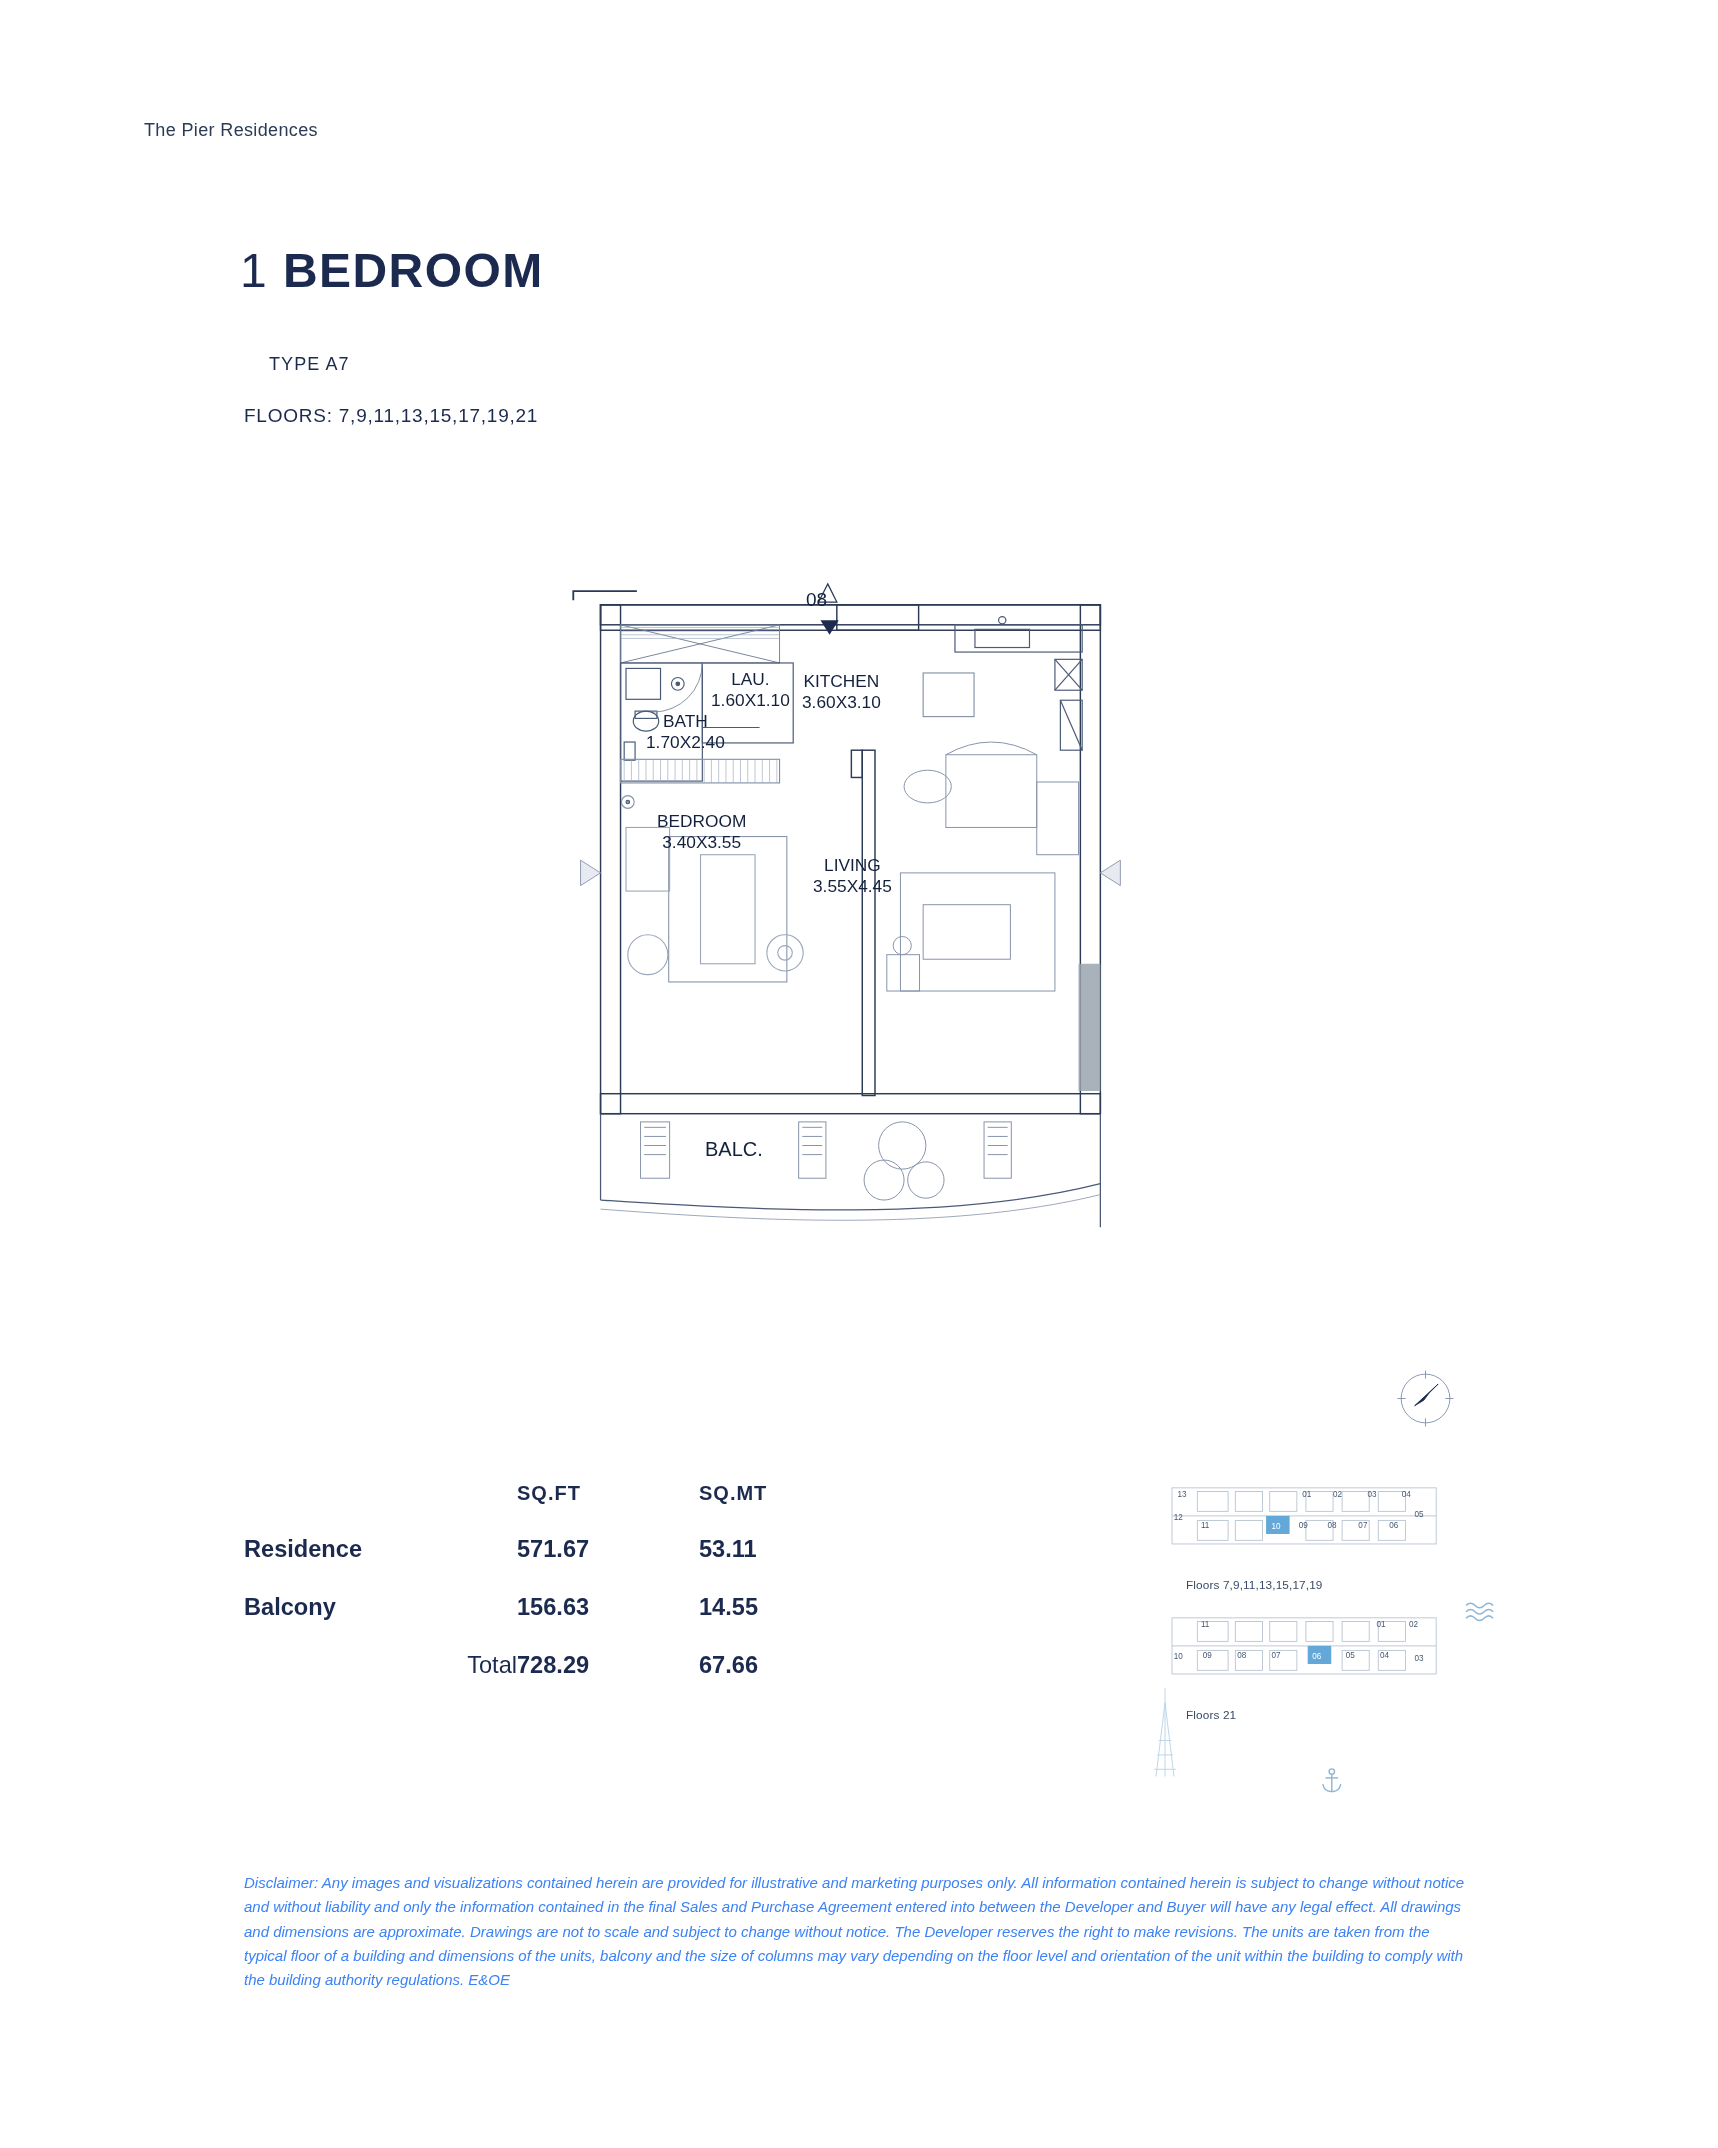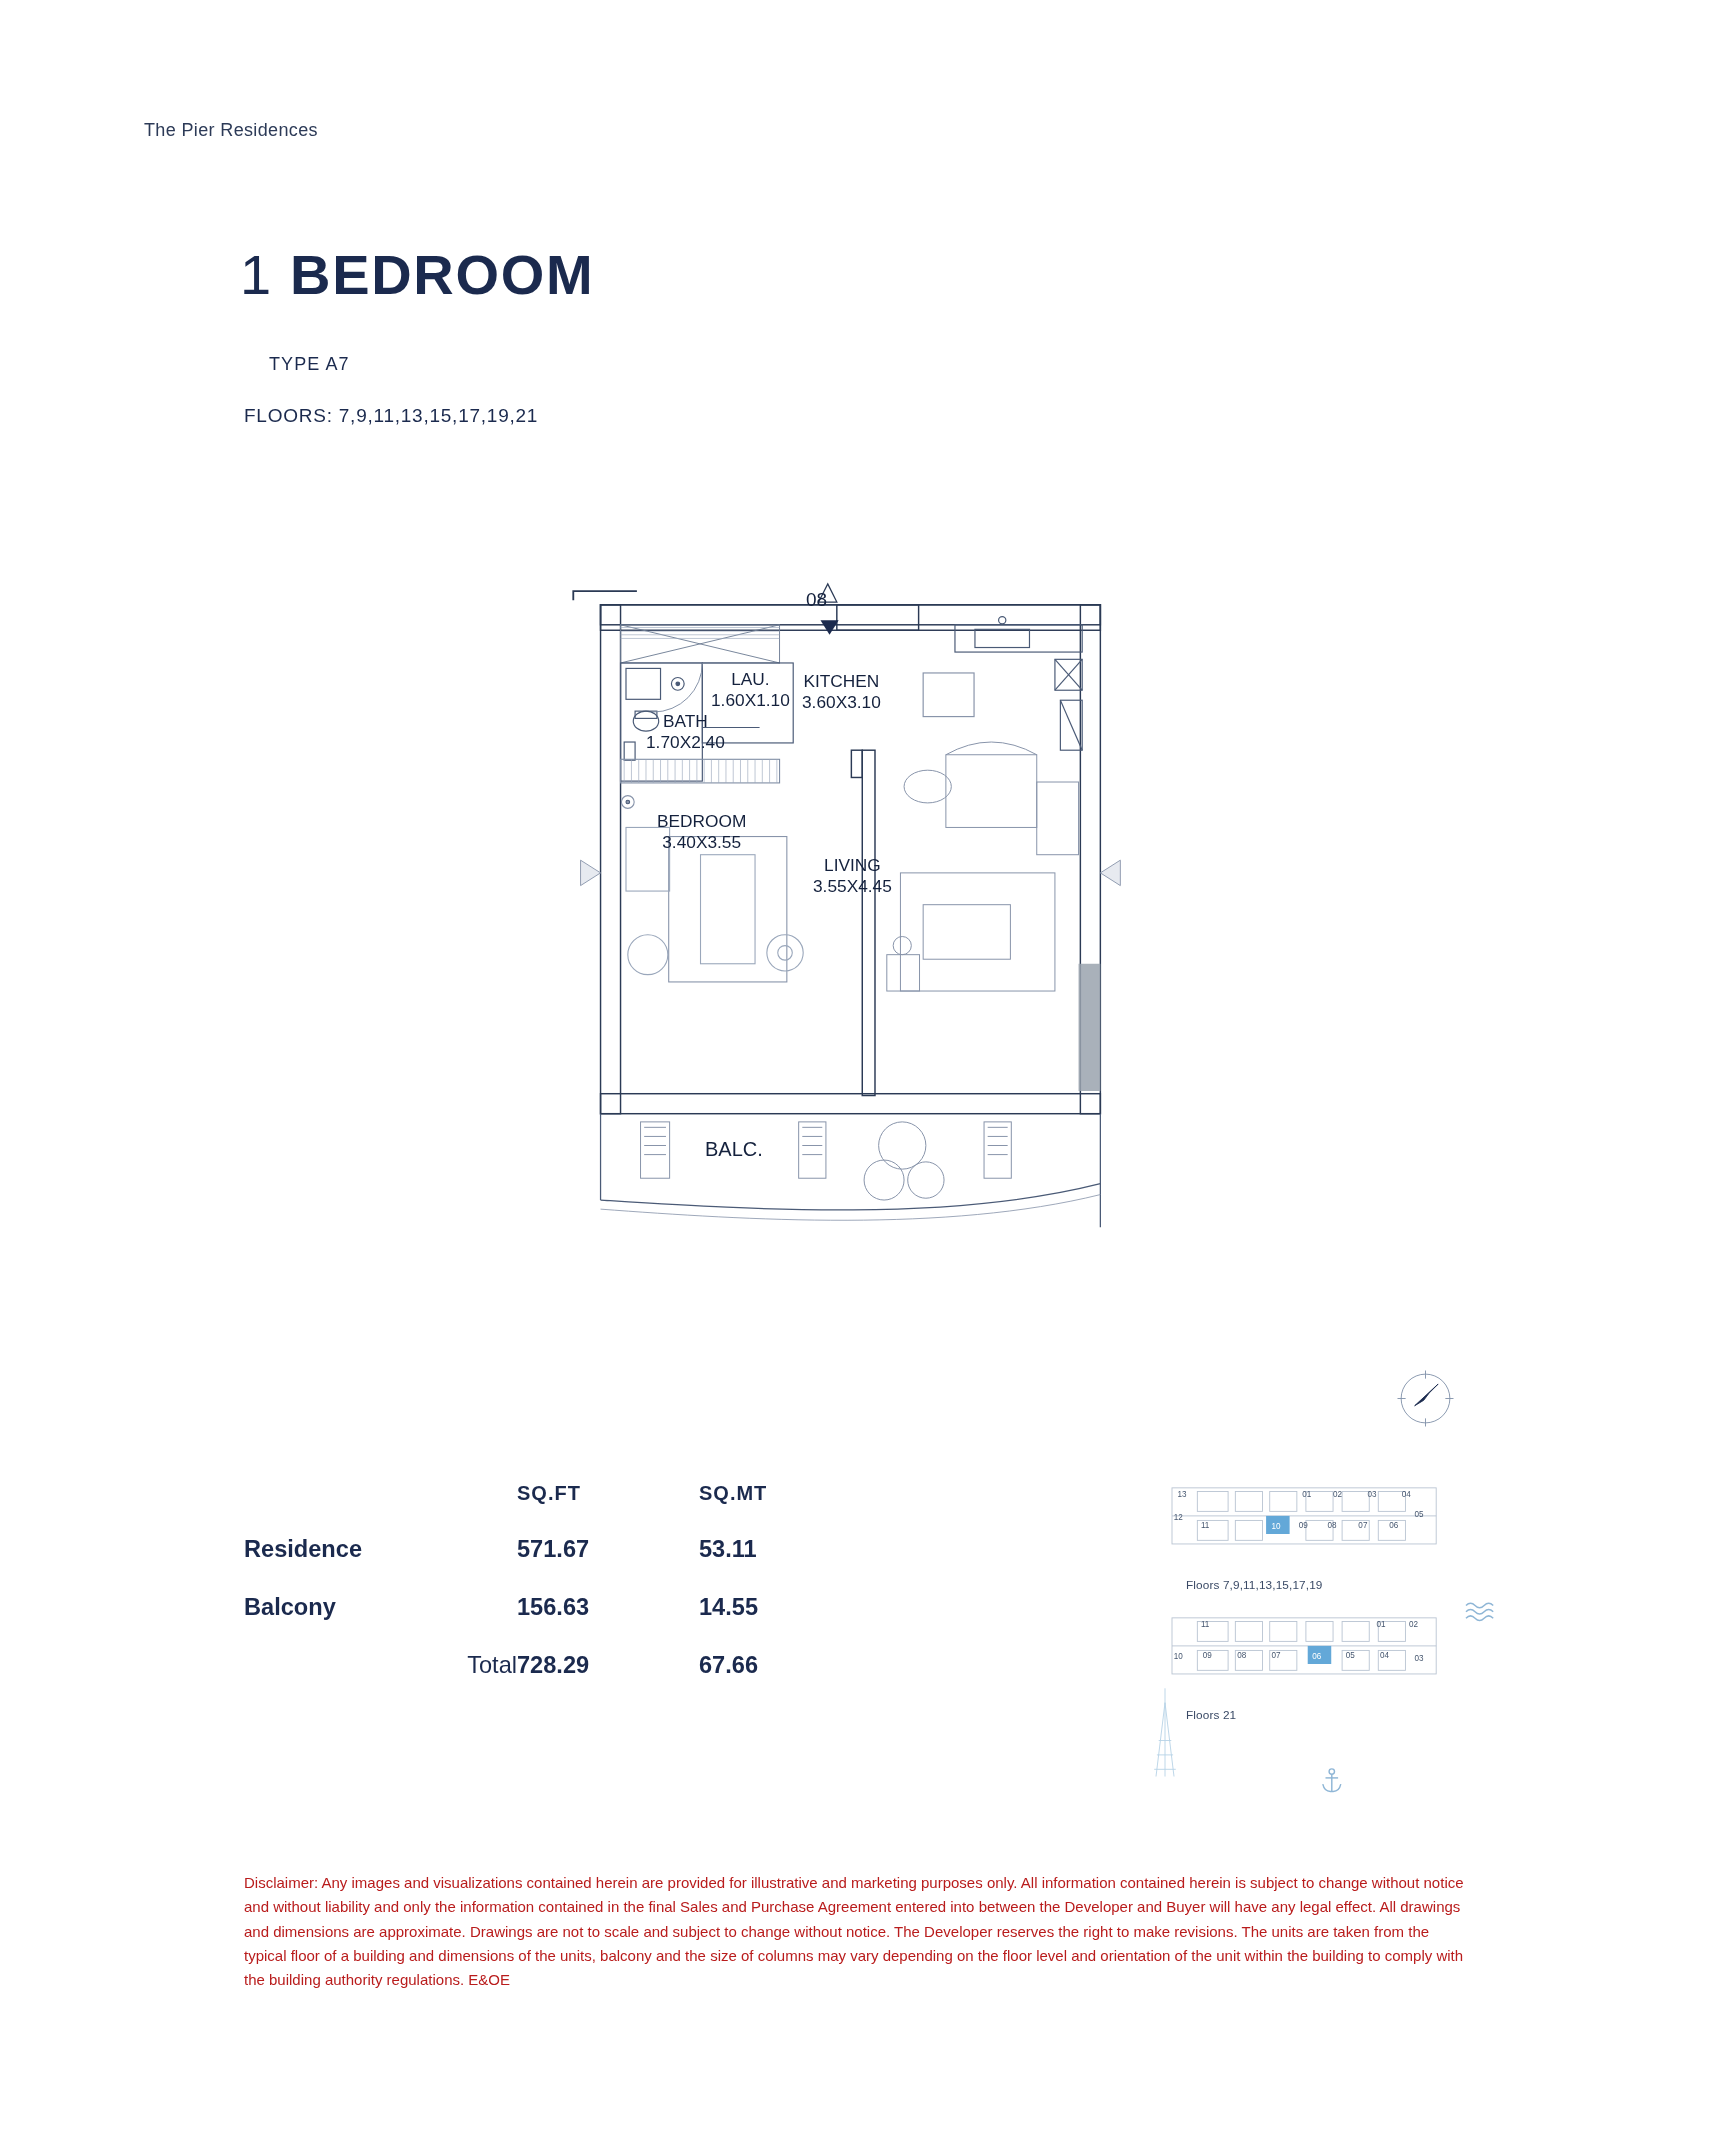--- a/index.html
+++ b/index.html
@@ -26,21 +26,21 @@
     left: 144px;
     top: 120px;
     font-size: 18px;
     letter-spacing: 0.02em;
     color: #2c3a57;
   }
   .title {
     position: absolute;
     left: 240px;
     top: 247px;
-    font-size: 56px;
+    font-size: 48px;
     font-weight: 700;
     letter-spacing: 0.03em;
     color: #1b2a4e;
     line-height: 1;
   }
   .title .thin { font-weight: 400; }
   .subtitle {
     position: absolute;
     left: 244px;
     top: 354px;
@@ -160,21 +160,22 @@
   }
 
   
   .disclaimer {
     position: absolute;
     left: 244px;
     top: 1871px;
     width: 1227px;
     font-size: 15px;
     line-height: 1.62;
-    color: #b91c1c;
+    color: #3b82f6;
+    font-style: italic;
   }
 </style>
 </head>
 <body>
 
 <div class="page">
 
   <div class="brand">The Pier Residences</div>
 
   <div class="title">

